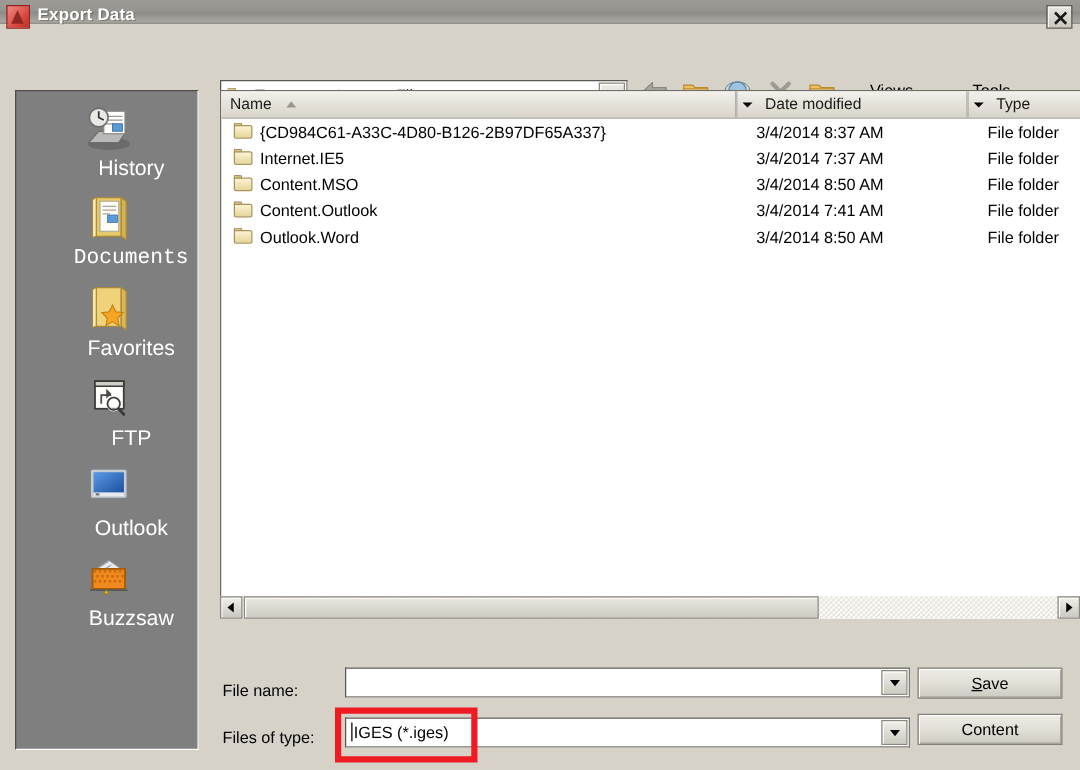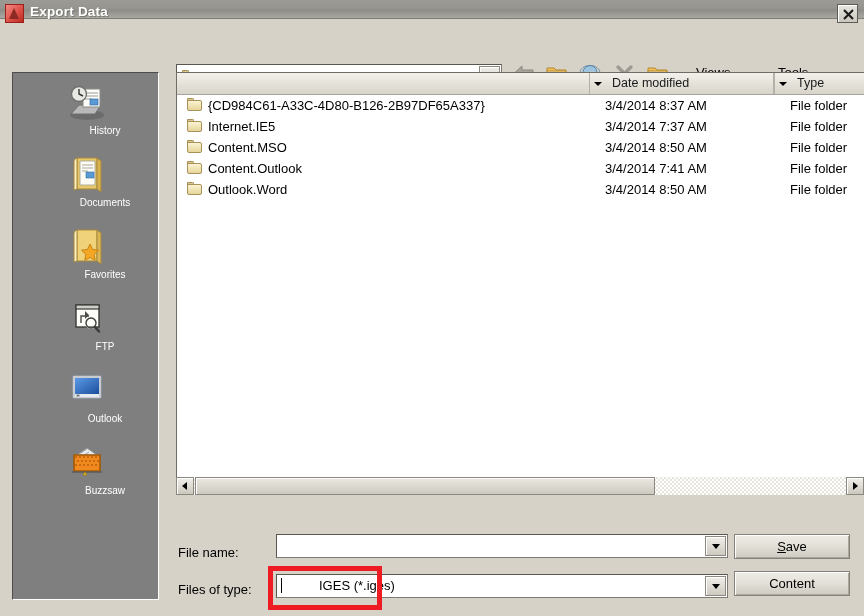--- a/index.html
+++ b/index.html
@@ -169,21 +169,21 @@
   .place .pic {
     display: block;
     margin: 0 auto;
     height: 42px;
     width: 48px;
     position: relative;
   }
   .place .lbl {
     display: block;
     margin-top: 2px;
-    font-size: 10px;
+    font-size: 17px;
     color: #ffffff;
     padding-left: 37px;
   }
 
   
   .filelist {
     position: absolute;
     left: 176px; top: 72px;
     width: 688px; height: 423px;
     background: #ffffff;
@@ -335,21 +335,20 @@
     border: 1px solid #7d7a73;
     border-top-color: #59574f;
     border-left-color: #59574f;
     box-sizing: border-box;
   }
   .field .val {
     position: absolute;
     left: 6px; top: 3px;
     font-size: 13px;
     color: #000;
-    margin-left: 36px;
   }
   .field .caret {
     position:absolute;
     left: 4px; top: 3px;
     width: 1px; height: 15px;
     background: #000;
   }
   #field-filename { left: 276px; top: 534px; width: 452px; }
   #field-filetype { left: 276px; top: 574px; width: 452px; }
 
@@ -491,21 +490,21 @@
           <rect x="20" y="8" width="17" height="18" fill="#fdfdfa" stroke="#8a8a86" stroke-width="1"></rect>
           <path d="M22,12 h13 M22,15 h13 M22,18 h7" stroke="#9a9a96" stroke-width="1"></path>
           <rect x="27" y="18" width="8" height="6" fill="#5a9bd5" stroke="#3a6ea5" stroke-width="0.7"></rect>
           <circle cx="16" cy="13" r="7.5" fill="#e8e8e4" stroke="#6e6e6e" stroke-width="1.3"></circle>
           <path d="M16,8 v5 l4,2" stroke="#333" stroke-width="1.4" fill="none"></path>
         </svg>
       </span>
       <span class="lbl">History</span>
     </div>
 
-    <div class="place" style="top:80px;">
+    <div class="place" style="top:80px;font-family:Liberation Mono, monospace;">
       <span class="pic">
         <svg width="48" height="42" viewBox="0 0 48 42">
           <path d="M14,5 h20 v31 h-20 z" fill="#e8c96a" stroke="#a8893c" stroke-width="1"></path>
           <path d="M17,8 h15 v24 h-15 z" fill="#fdfcf4" stroke="#a8a89c" stroke-width="0.9"></path>
           <path d="M19,12 h11 M19,15 h11 M19,18 h6" stroke="#a8a89c" stroke-width="1"></path>
           <rect x="23" y="19" width="8" height="6" fill="#5a9bd5" stroke="#3a6ea5" stroke-width="0.6"></rect>
           <path d="M14,5 q-3,1 -3,3 v29 l3,-1 z" fill="#fbefc0" stroke="#a8893c" stroke-width="1"></path>
           <path d="M34,5 l4,3 v31 l-4,-3 z" fill="#d8b24e" stroke="#a8893c" stroke-width="1"></path>
         </svg>
       </span>
@@ -590,20 +589,24 @@
         </svg>
       </span>
       <span class="lbl">Buzzsaw</span>
     </div>
   </div>
 
   <div class="filelist">
 
     <div class="colhdr">
 
+      <div class="col" style="left:0; width:412px;">
+        <span class="ctxt">Name</span>
+        <span class="sortmark" style="left:52px;"></span>
+      </div>
       <div class="colbtn" style="left:412px;">
         <span class="arrow-dn" style="left:50%;top:50%;"></span>
       </div>
 
       <div class="col" style="left:428px; width:169px;">
         <span class="ctxt">Date modified</span>
       </div>
       <div class="colbtn" style="left:597px;">
         <span class="arrow-dn" style="left:50%;top:50%;"></span>
       </div>

